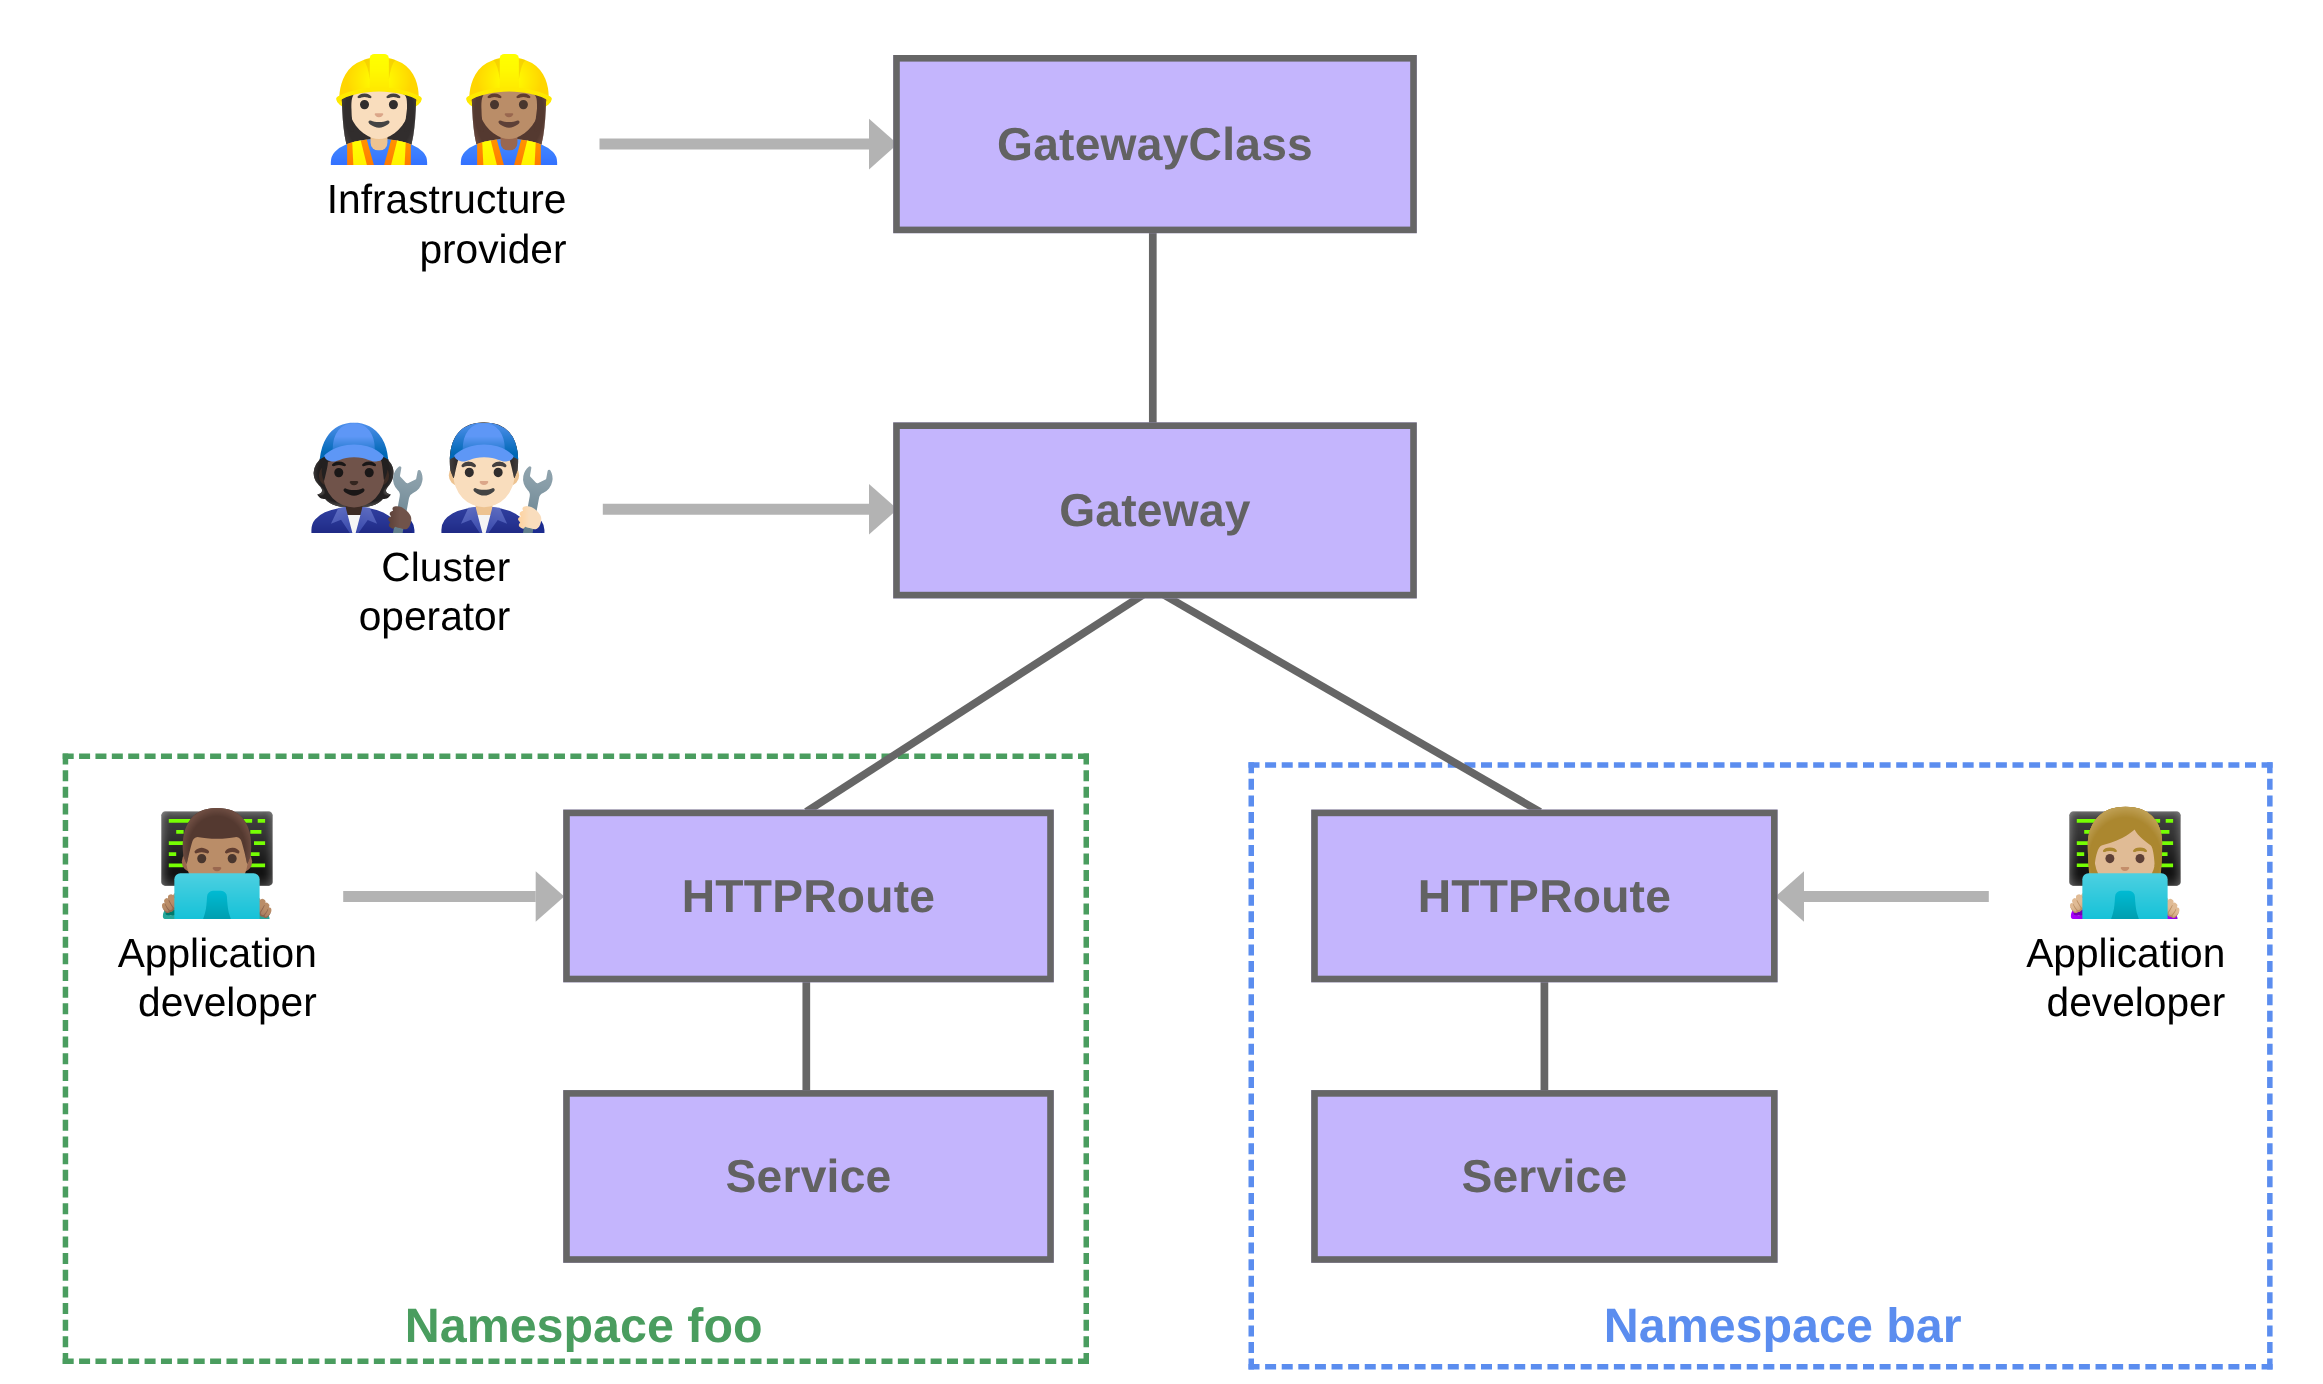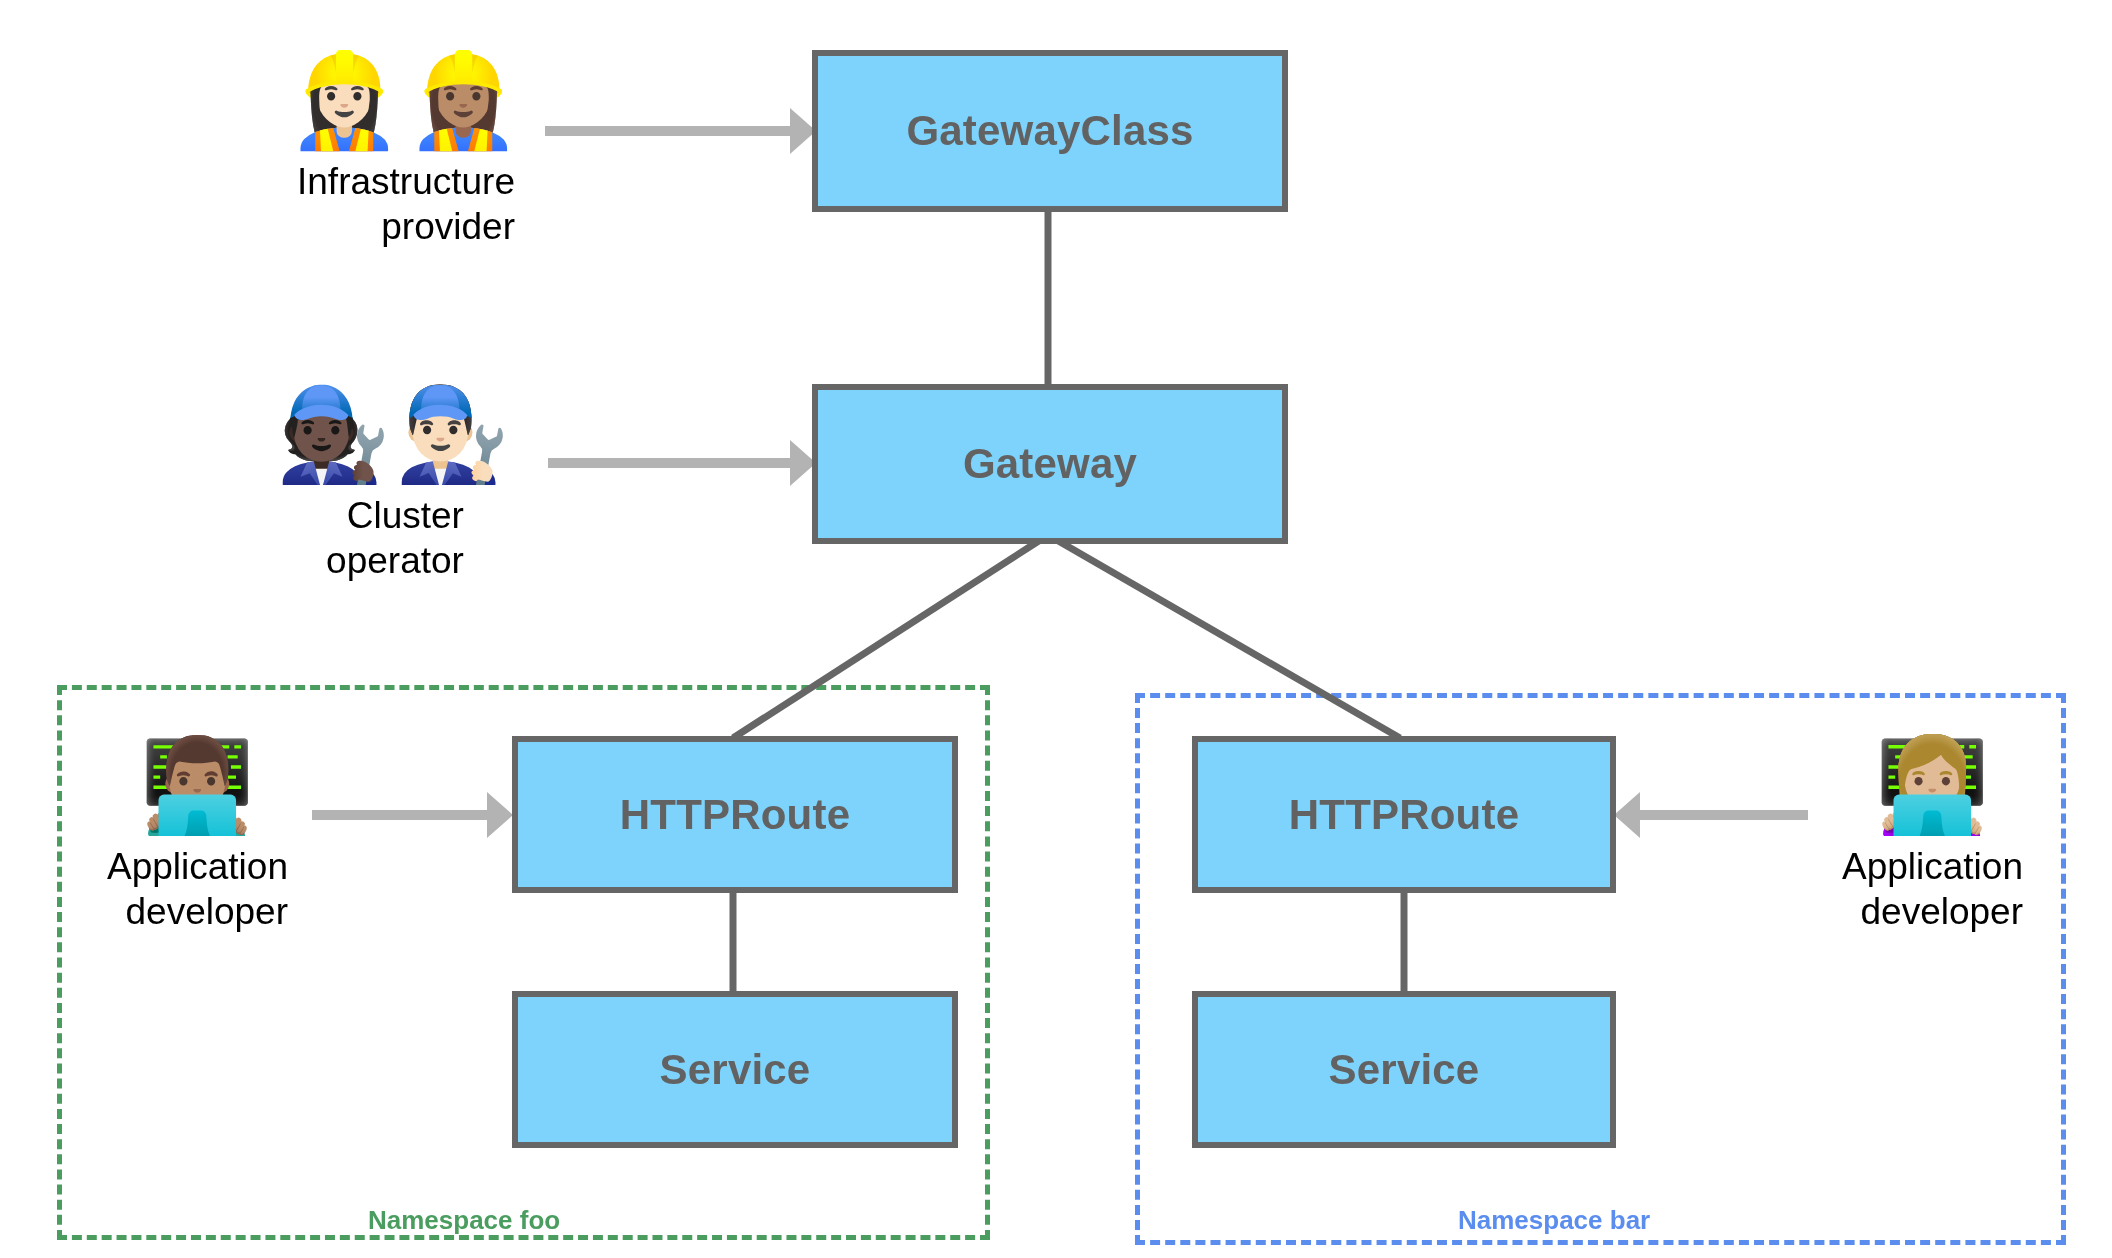--- a/index.html
+++ b/index.html
@@ -14,21 +14,21 @@
     background: #ffffff;
     font-family: "Liberation Sans", sans-serif;
     overflow: hidden;
   }
 
   
   .res-box {
     position: absolute;
     box-sizing: border-box;
     border: 6px solid #666666;
-    background: #7dd3fc;
+    background: #c4b5fd;
     display: flex;
     align-items: center;
     justify-content: center;
     z-index: 5;
   }
   .res-box .res-label {
     font-size: 42px;
     font-weight: bold;
     color: #626262;
     letter-spacing: 0.2px;
@@ -38,25 +38,24 @@
   
   .ns-box {
     position: absolute;
     box-sizing: border-box;
     border: 5px dashed;
     background: transparent;
     z-index: 1;
   }
   .ns-label {
     position: absolute;
-    font-size: 26px;
+    font-size: 44px;
     font-weight: bold;
     white-space: nowrap;
     z-index: 4;
-    margin-top: 24px;
   }
 
   
   .persona {
     position: absolute;
     display: flex;
     flex-direction: column;
     align-items: center;
     z-index: 6;
   }

